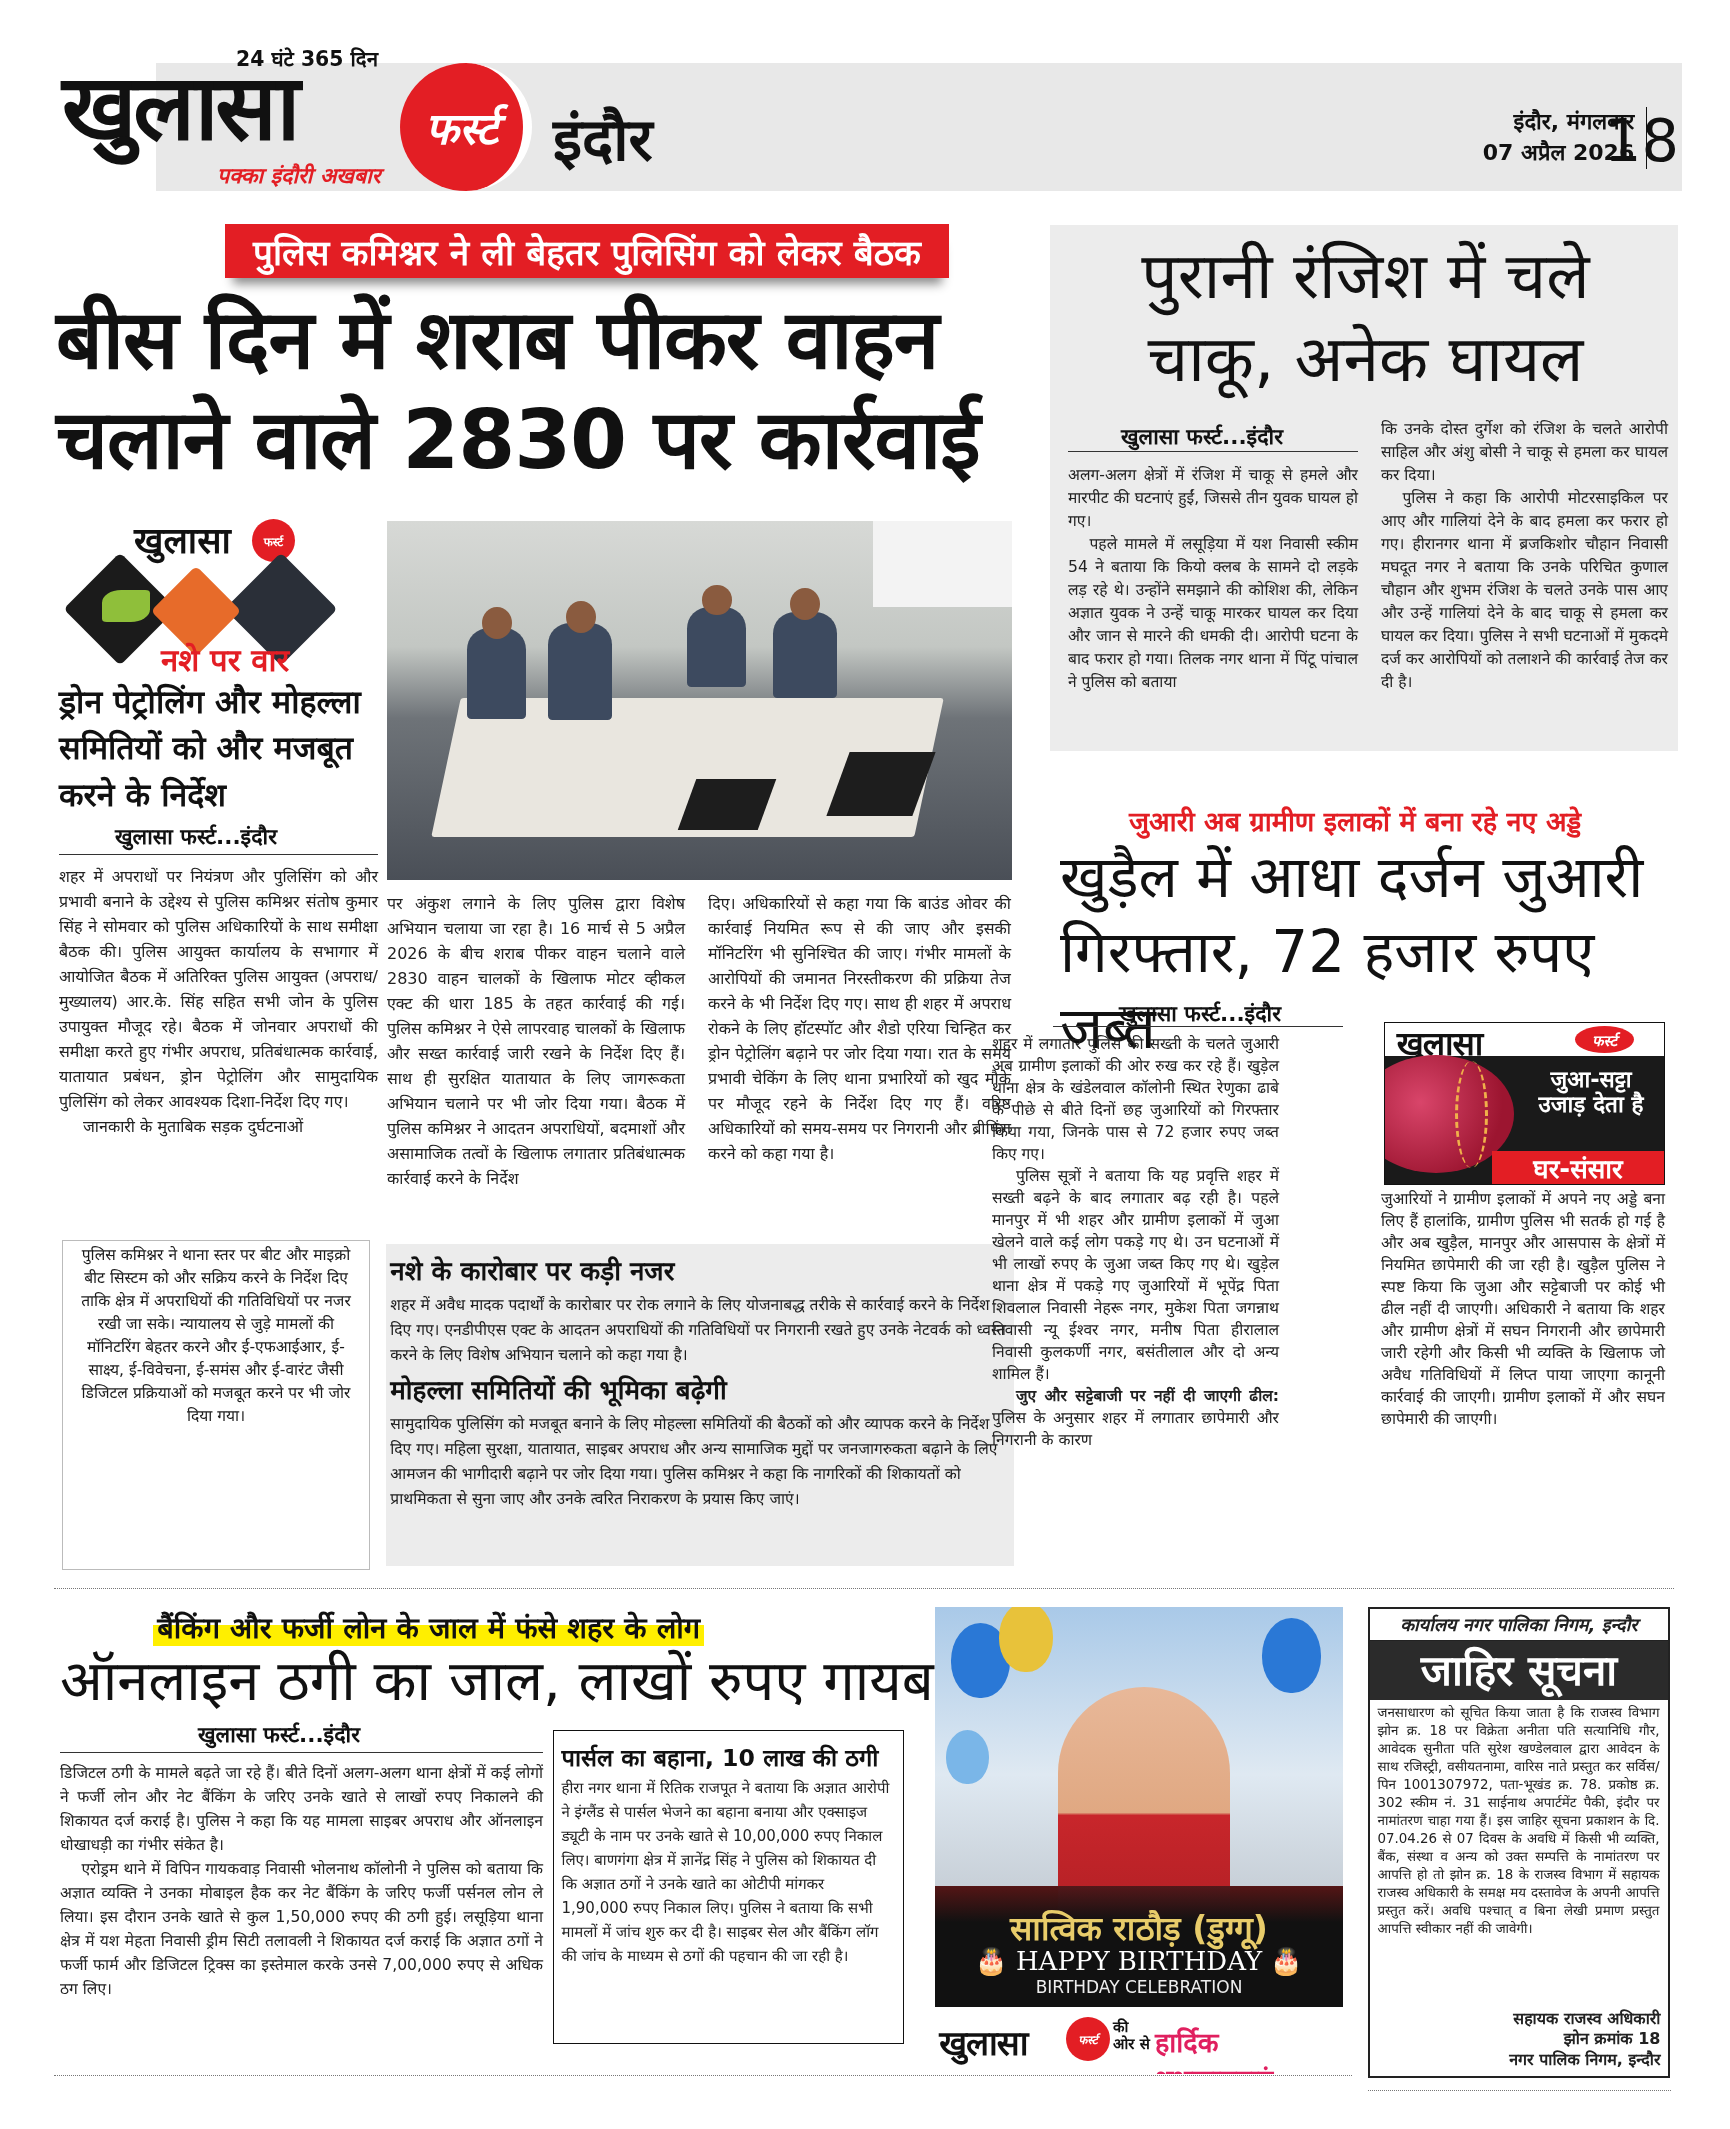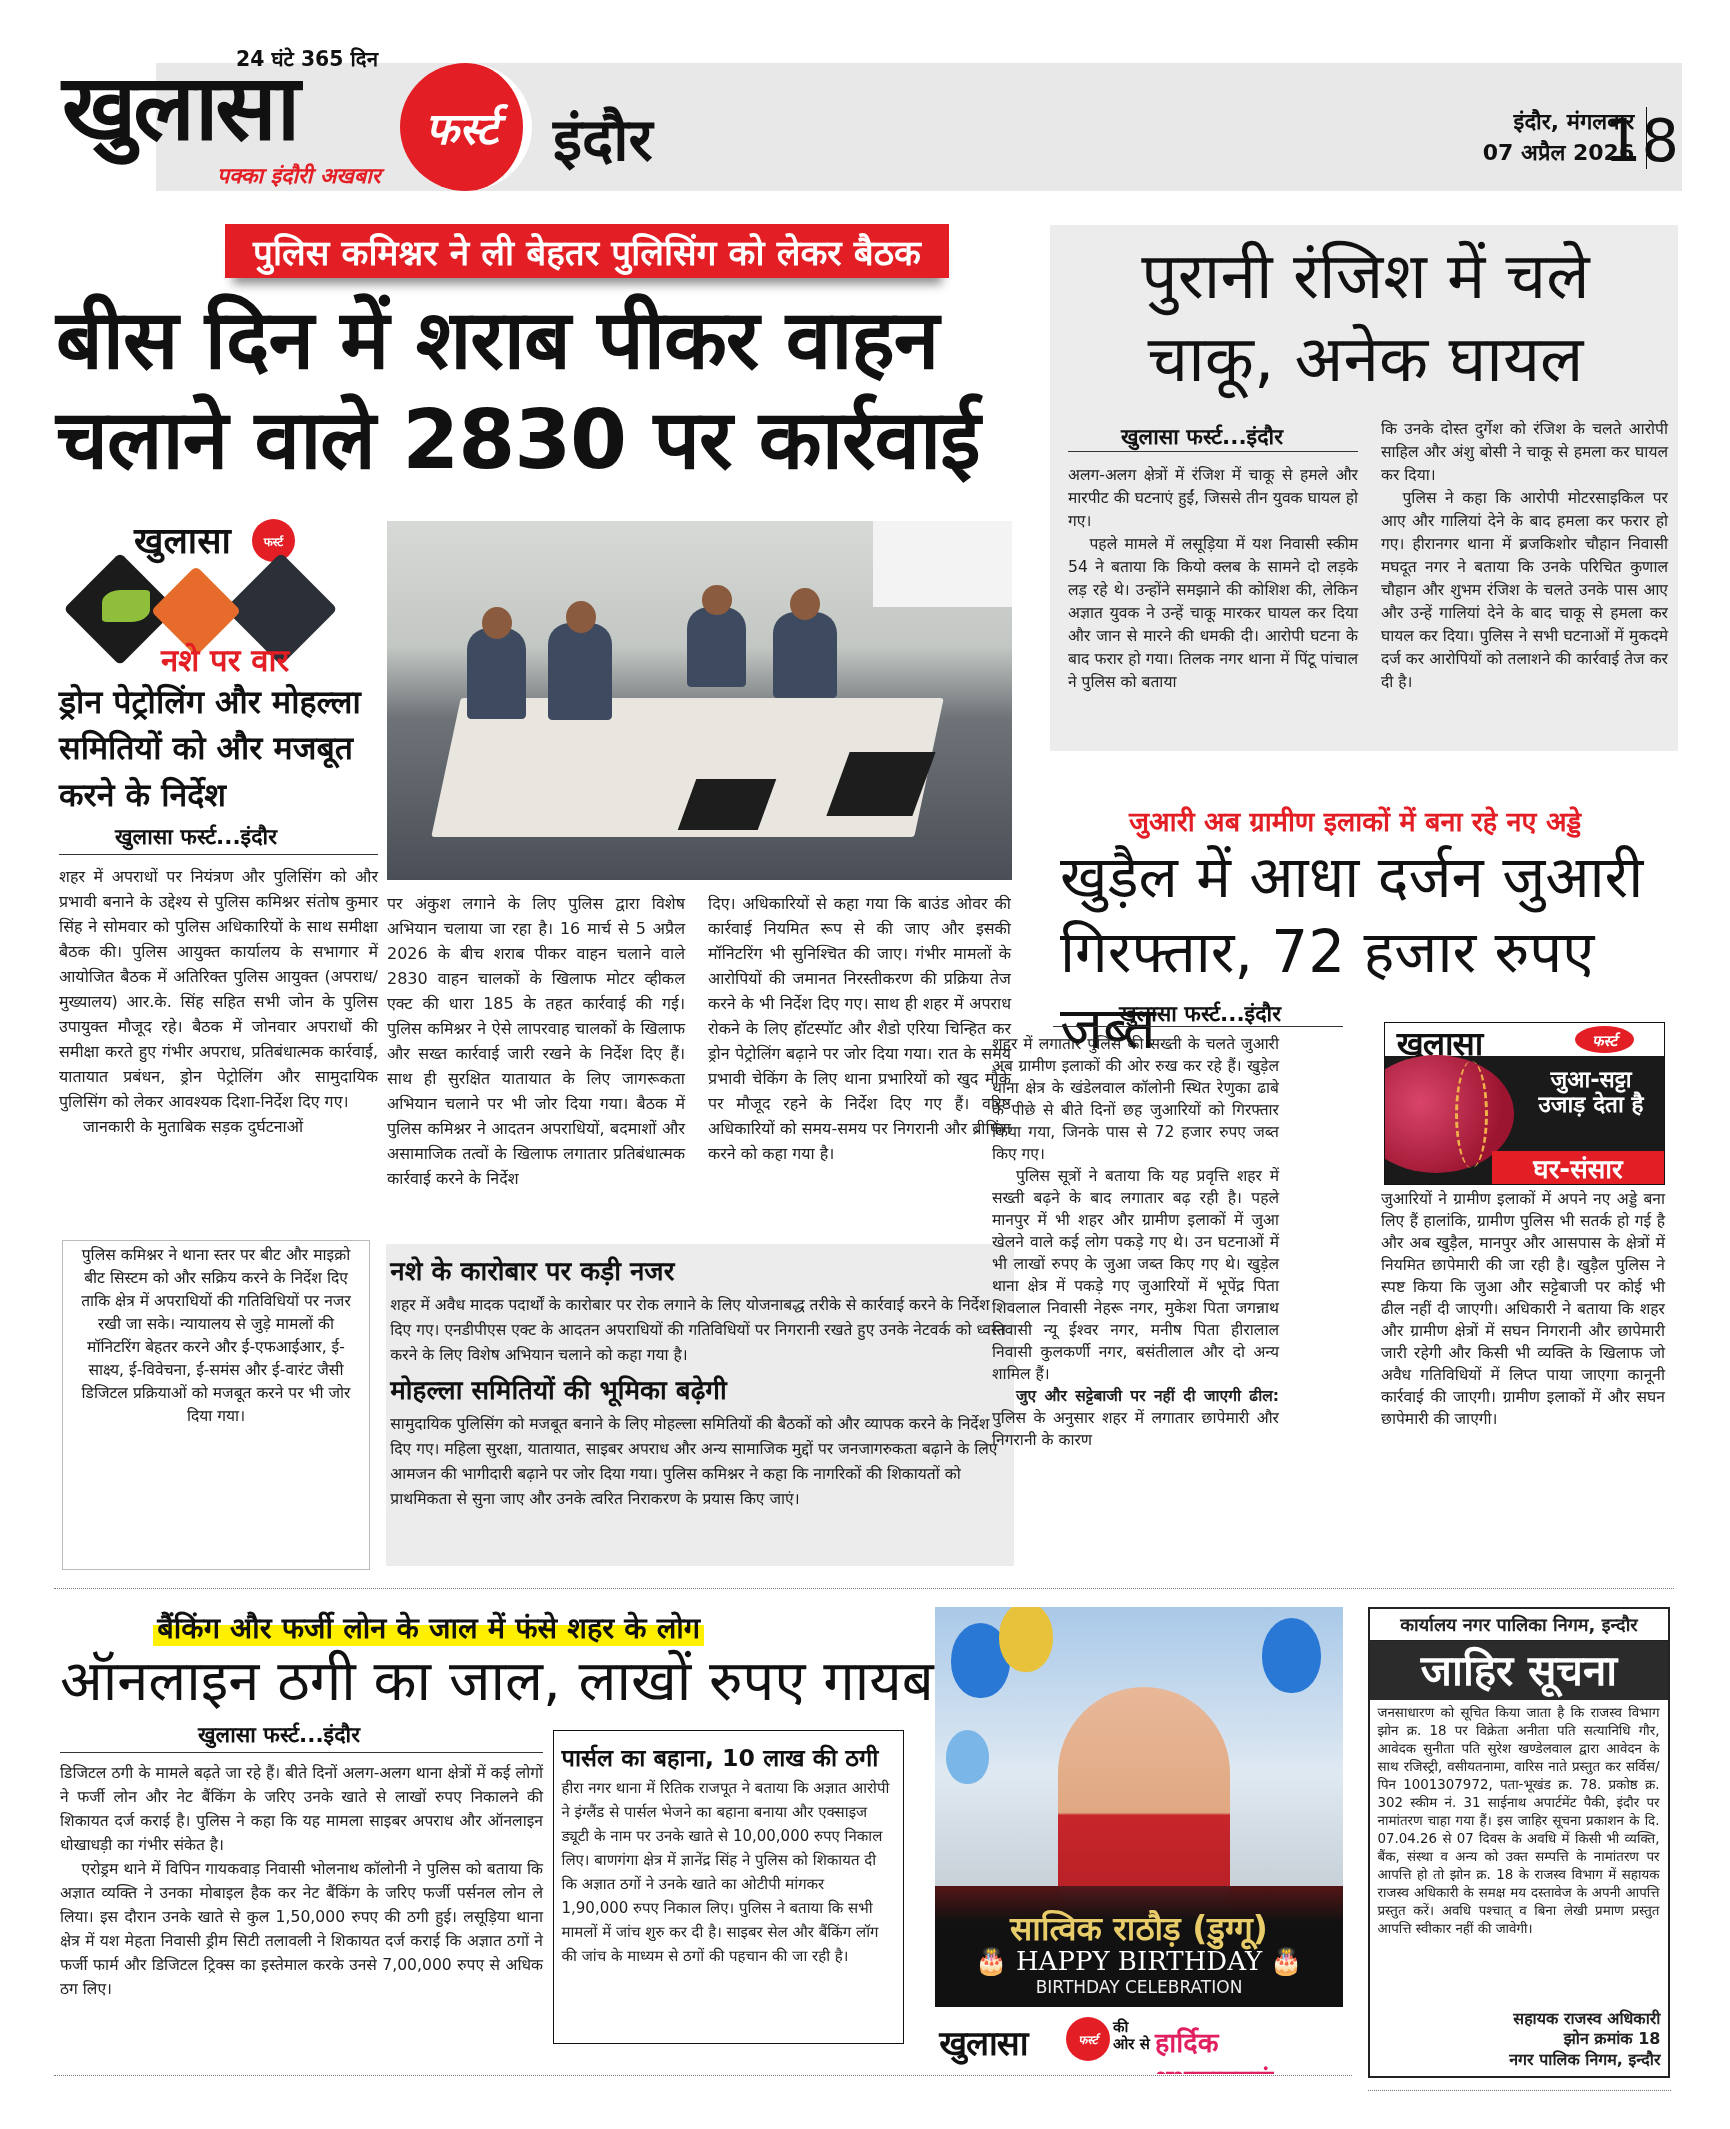--- a/index.html
+++ b/index.html
@@ -68,21 +68,21 @@
   .bday-name{position:absolute;left:0;top:298px;width:100%;text-align:center;font-size:33px;color:#e8cc6a;font-weight:bold;}
   .bday-hb{position:absolute;left:0;top:339px;width:100%;text-align:center;font-size:26px;color:#fff;font-family:"DejaVu Serif","Liberation Serif",serif;}
   .bday-cel{position:absolute;left:0;top:370px;width:100%;text-align:center;font-size:17px;color:#eee;}
   .bday-foot{position:absolute;left:0;top:400px;width:100%;height:67px;background:#fff;}
   .bf-logo{position:absolute;left:4.3px;top:11.8px;font-size:34px;font-weight:bold;color:#111;letter-spacing:-1.1px;}
   .bf-c{position:absolute;left:131px;top:9.7px;width:44px;height:44px;border-radius:50%;background:#e31e24;color:#fff;font-size:11.8px;font-weight:bold;display:flex;align-items:center;justify-content:center;font-style:italic;}
   .bf-ki{position:absolute;left:178px;top:11.8px;font-size:15px;font-weight:bold;color:#111;line-height:1.15;}
   .bf-wish{position:absolute;left:220px;top:16px;font-size:27px;font-weight:bold;color:#e0205f;}
   
   .notice{left:1368px;top:1607px;width:298px;height:467px;border:2.7px solid #222;background:#fff;}
-  .notice-office{position:absolute;left:0;top:0;width:100%;height:31px;font-size:18px;font-weight:bold;text-align:center;line-height:31px;color:#222;border-bottom:1.1px solid #222;}
+  .notice-office{position:absolute;left:0;top:0;width:100%;height:31px;font-size:18px;font-weight:bold;text-align:center;line-height:31px;color:#222;border-bottom:1.1px solid #222;font-style:italic;}
   .notice-title{position:absolute;left:0;top:32px;width:100%;height:59px;background:#2b2b2b;color:#fff;font-size:42px;font-weight:bold;text-align:center;line-height:59px;}
   .notice-body{position:absolute;left:7.5px;top:95px;width:282px;font-size:13.4px;line-height:18px;text-align:justify;color:#222;}
   .notice-sign{position:absolute;right:7.5px;top:400px;text-align:right;font-size:16px;line-height:20.4px;font-weight:bold;color:#222;}
   .dotted{border-top:1.6px dotted #777;height:0;}
 </style>
 </head>
 <body>
 
 <div class="abs mast-band"></div>
 <div class="abs logo-tag">24 घंटे 365 दिन</div>

